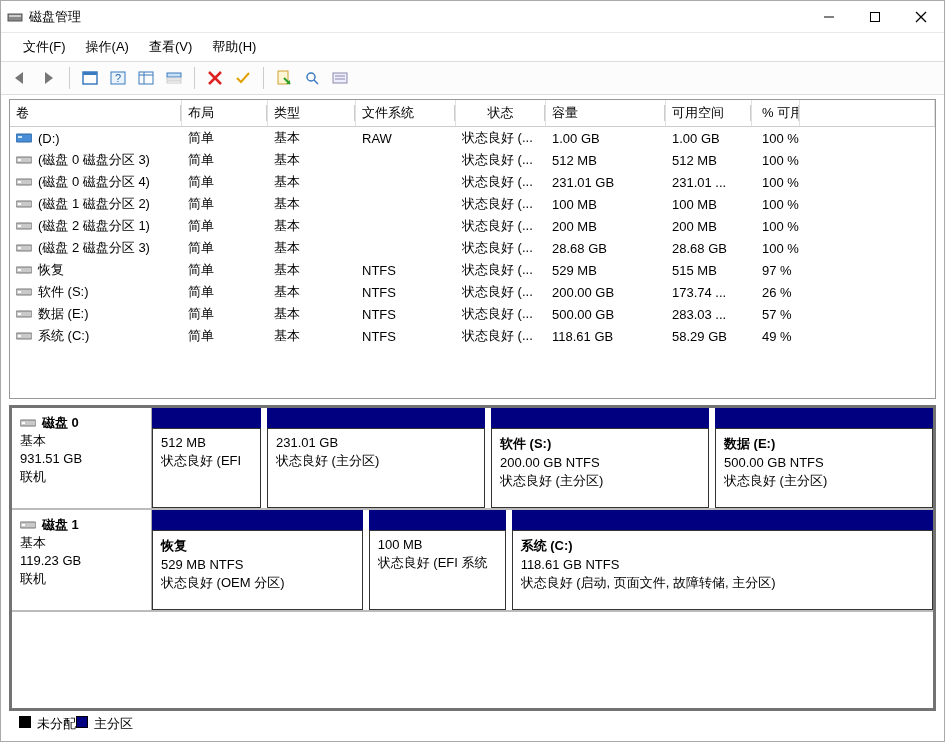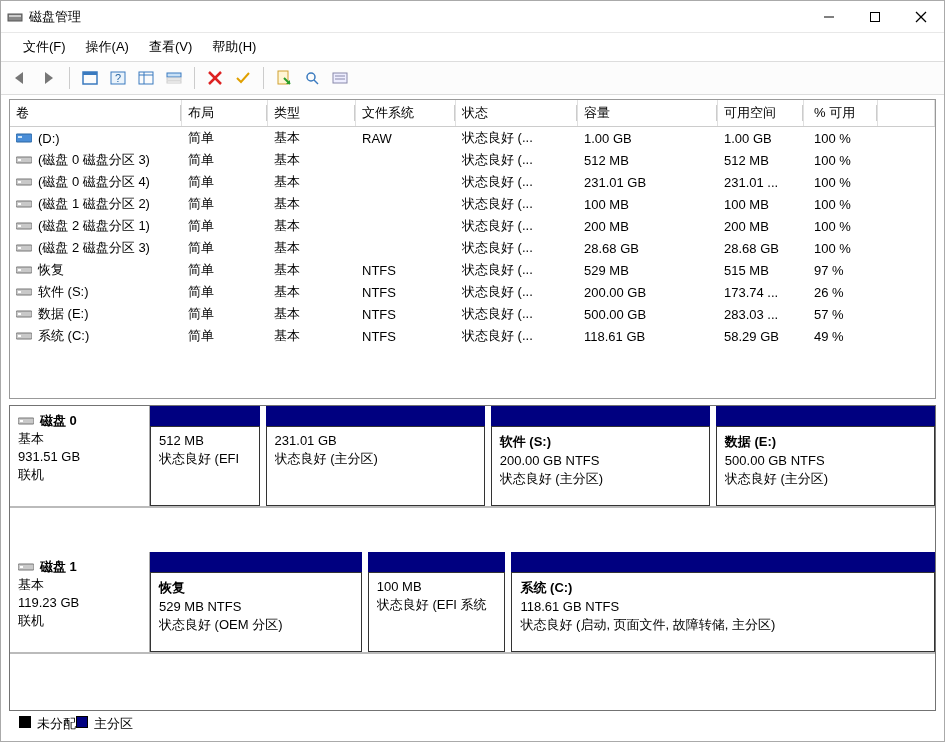--- a/index.html
+++ b/index.html
@@ -35,29 +35,29 @@
   .th { padding: 4px 6px; font-size:13px; border-right:1px solid #e0e0e0; background:#fff; overflow:hidden; white-space:nowrap; position:relative; }
   .th::after { content:""; position:absolute; right:0; top:20%; bottom:20%; width:1px; background:#ccc;}
   .th:last-child::after { display:none; }
   .tbody { overflow:auto; flex:1; }
   .trow { display:flex; padding:1px 0; cursor:default; }
   .td { padding: 1px 6px; font-size:13px; overflow:hidden; white-space:nowrap; text-overflow: ellipsis; display:flex; align-items:center; }
   .w-vol   { width: 172px; }
   .w-layout{ width: 86px; }
   .w-type  { width: 88px; }
   .w-fs    { width: 100px; }
-  .w-stat  { width: 122px; }
-  .w-cap   { width: 140px; }
+  .w-stat  { width: 90px; text-align: center; }
+  .w-cap   { width: 120px; }
   .w-free  { width: 86px; }
-  .w-pct   { width: 74px; padding-left: 10px; }
+  .w-pct   { width: 48px; padding-left: 10px; }
   .w-last  { flex:1; }
   .drive-icon { width:16px; height:12px; margin-right:6px; display:inline-block; }
 
   
-  .lower { border:1px solid #737373; margin:6px 8px 0 8px; display:flex; flex-direction:column; flex:1; overflow:auto;gap:44px; }
+  .lower { border:3px solid #737373; margin:6px 8px 0 8px; display:flex; flex-direction:column; flex:1; overflow:auto; }
   .disk-row { display:flex; border-bottom:2px solid #bbb; }
   .disk-label { width: 140px; padding:6px 8px; border-right:1px solid #aaa; }
   .disk-label .disk-name { font-weight:bold; font-size:13px; }
   .disk-label .disk-sub { font-size:13px; line-height:1.4; }
   .disk-icon { display:inline-block; width:18px; height:14px; margin-right:4px; vertical-align:middle; }
   .parts { flex:1; display:flex; gap:6px; padding:0; }
   .part-col { display:flex; flex-direction:column; }
   .part-header { height:20px; background:#000080; }
   .part-box { border:1px solid #333; padding:6px 8px; flex:1; min-height:80px; display:flex; flex-direction:column; gap:2px; }
   .part-title { font-weight:bold; font-size:13px; }

